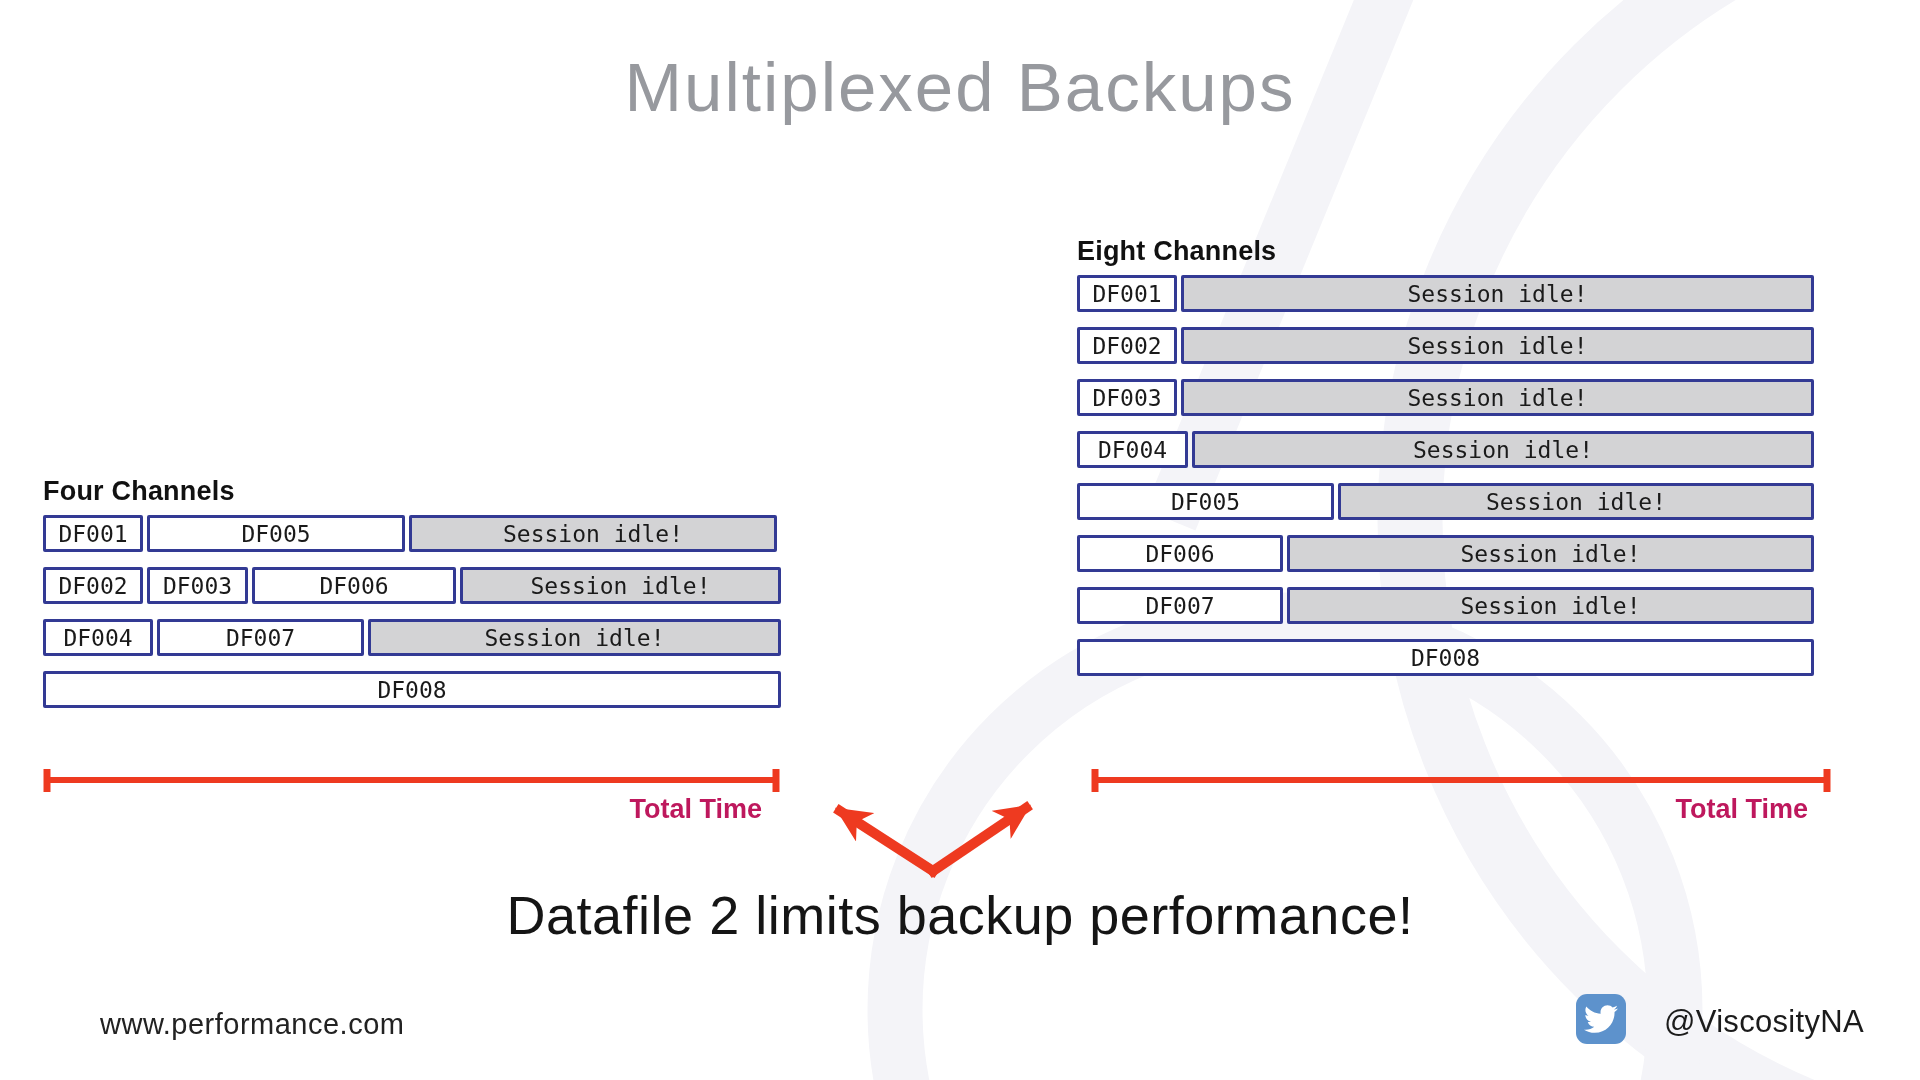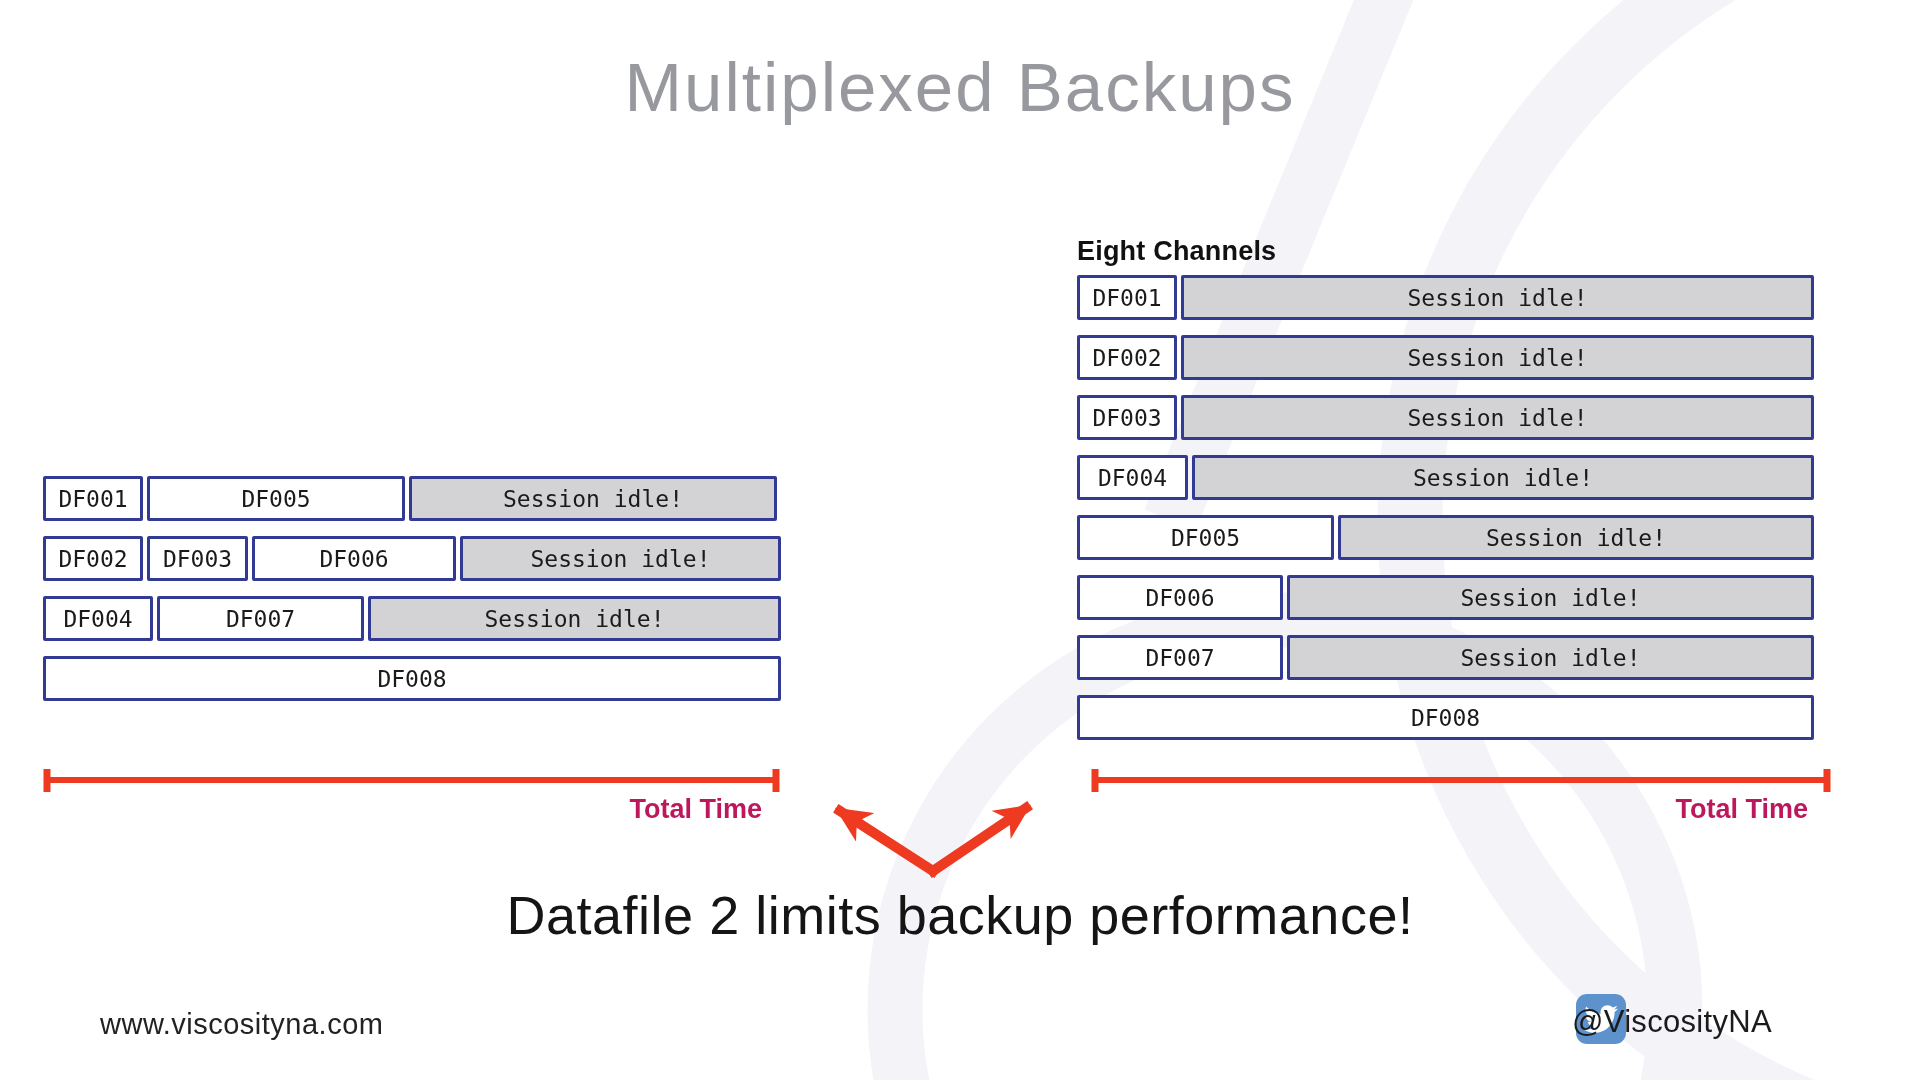--- a/index.html
+++ b/index.html
@@ -7,53 +7,54 @@
          font-family:"Liberation Sans",sans-serif;color:#161616;}
   
   .watermark{position:absolute;inset:0;z-index:0;}
   .wm{stroke:#f4f4f8;fill:none;}
   
   .title{position:absolute;top:48px;left:0;width:100%;text-align:center;z-index:2;
          font-size:69px;font-weight:100;letter-spacing:2px;color:#97999e;}
   
   .chart{position:absolute;z-index:2;}
   .chart-label{font-size:27px;font-weight:600;color:#111;margin-bottom:8px;letter-spacing:.2px;}
-  .row{display:flex;gap:4px;height:45px;margin-bottom:15px;}
+  .row{display:flex;gap:4px;height:37px;margin-bottom:15px;}
   .seg{box-sizing:border-box;border:3px solid var(--navy);border-radius:2px;
        display:flex;align-items:center;justify-content:center;
        font-family:"DejaVu Sans Mono",monospace;font-size:23px;color:#1a1a1a;background:#fff;}
   .seg.idle{background:var(--gray);}
   
   .annotations{position:absolute;inset:0;z-index:3;pointer-events:none;}
   .redline{stroke:var(--red);}
   .total-time{position:absolute;z-index:3;font-size:27px;font-weight:600;color:#be185d;}
   
   .callout{position:absolute;top:884px;left:0;width:100%;text-align:center;z-index:3;
            font-size:54px;font-weight:400;color:#151515;letter-spacing:.5px;}
   
   .website{position:absolute;left:100px;top:1008px;font-size:29px;color:#222;z-index:3;letter-spacing:.5px;}
   .twitter-badge{position:absolute;left:1576px;top:994px;width:50px;height:50px;border-radius:11px;
                  background:var(--twblue);display:flex;align-items:center;justify-content:center;z-index:3;}
   .twitter-badge svg{width:34px;height:34px;fill:#ffffff;}
-  .handle{position:absolute;left:1572px;top:1004px;font-size:31px;color:#1b1b1b;z-index:3;letter-spacing:.3px;}
+  .handle{position:absolute;left:1664px;top:1004px;font-size:31px;color:#1b1b1b;z-index:3;letter-spacing:.3px;}
 </style>
 </head>
 <body>
 
 <div class="slide">
 
   <svg class="watermark" width="1920" height="1080" viewBox="0 0 1920 1080">
     <circle class="wm" cx="2050" cy="520" r="640" stroke-width="65"></circle>
     <circle class="wm" cx="1285" cy="1010" r="390" stroke-width="55"></circle>
     <line class="wm" x1="1400" y1="-40" x2="1170" y2="520" stroke-width="55"></line>
   </svg>
 
   <div class="title">Multiplexed Backups</div>
 
   <section class="chart" style="left:43px;top:476px;">
+    <div class="chart-label">Four Channels</div>
     <div>
         <div class="row">
           <div class="seg df" style="width: 100px;">DF001</div>
           <div class="seg df" style="width: 258px;">DF005</div>
           <div class="seg idle" style="width: 368px;">Session idle!</div>
         </div>
         <div class="row">
           <div class="seg df" style="width: 100px;">DF002</div>
           <div class="seg df" style="width: 101px;">DF003</div>
           <div class="seg df" style="width: 204px;">DF006</div>
@@ -124,21 +125,21 @@
 
     <line class="redline" x1="933" y1="871" x2="840" y2="811" stroke-width="10" stroke-linecap="square" marker-end="url(#ah)"></line>
     <line class="redline" x1="933" y1="871" x2="1026" y2="808" stroke-width="10" stroke-linecap="square" marker-end="url(#ah)"></line>
   </svg>
 
   <div class="total-time" style="right:1158px;top:794px;">Total Time</div>
   <div class="total-time" style="right:112px;top:794px;">Total Time</div>
 
   <div class="callout">Datafile 2 limits backup performance!</div>
 
-  <div class="website">www.viscosityna.com</div>
+  <div class="website">www.performance.com</div>
   <div class="twitter-badge">
     <svg viewBox="0 0 24 24">
       <path d="M23.954 4.569c-.885.389-1.83.654-2.825.775 1.014-.611 1.794-1.574 2.163-2.723-.951.555-2.005.959-3.127 1.184-.896-.959-2.173-1.559-3.591-1.559-2.717 0-4.92 2.203-4.92 4.917 0 .39.045.765.127 1.124C7.691 8.094 4.066 6.13 1.64 3.161c-.427.722-.666 1.561-.666 2.475 0 1.71.87 3.213 2.188 4.096-.807-.026-1.566-.248-2.228-.616v.061c0 2.385 1.693 4.374 3.946 4.827-.413.111-.849.171-1.296.171-.314 0-.615-.03-.916-.086.631 1.953 2.445 3.377 4.604 3.417-1.68 1.319-3.809 2.105-6.102 2.105-.39 0-.779-.023-1.17-.067 2.189 1.394 4.768 2.209 7.557 2.209 9.054 0 13.999-7.496 13.999-13.986 0-.209 0-.42-.015-.63.961-.689 1.8-1.56 2.46-2.548l-.047-.02z"></path>
     </svg>
   </div>
   <div class="handle">@ViscosityNA</div>
 
 </div>
 
 </body></html>

